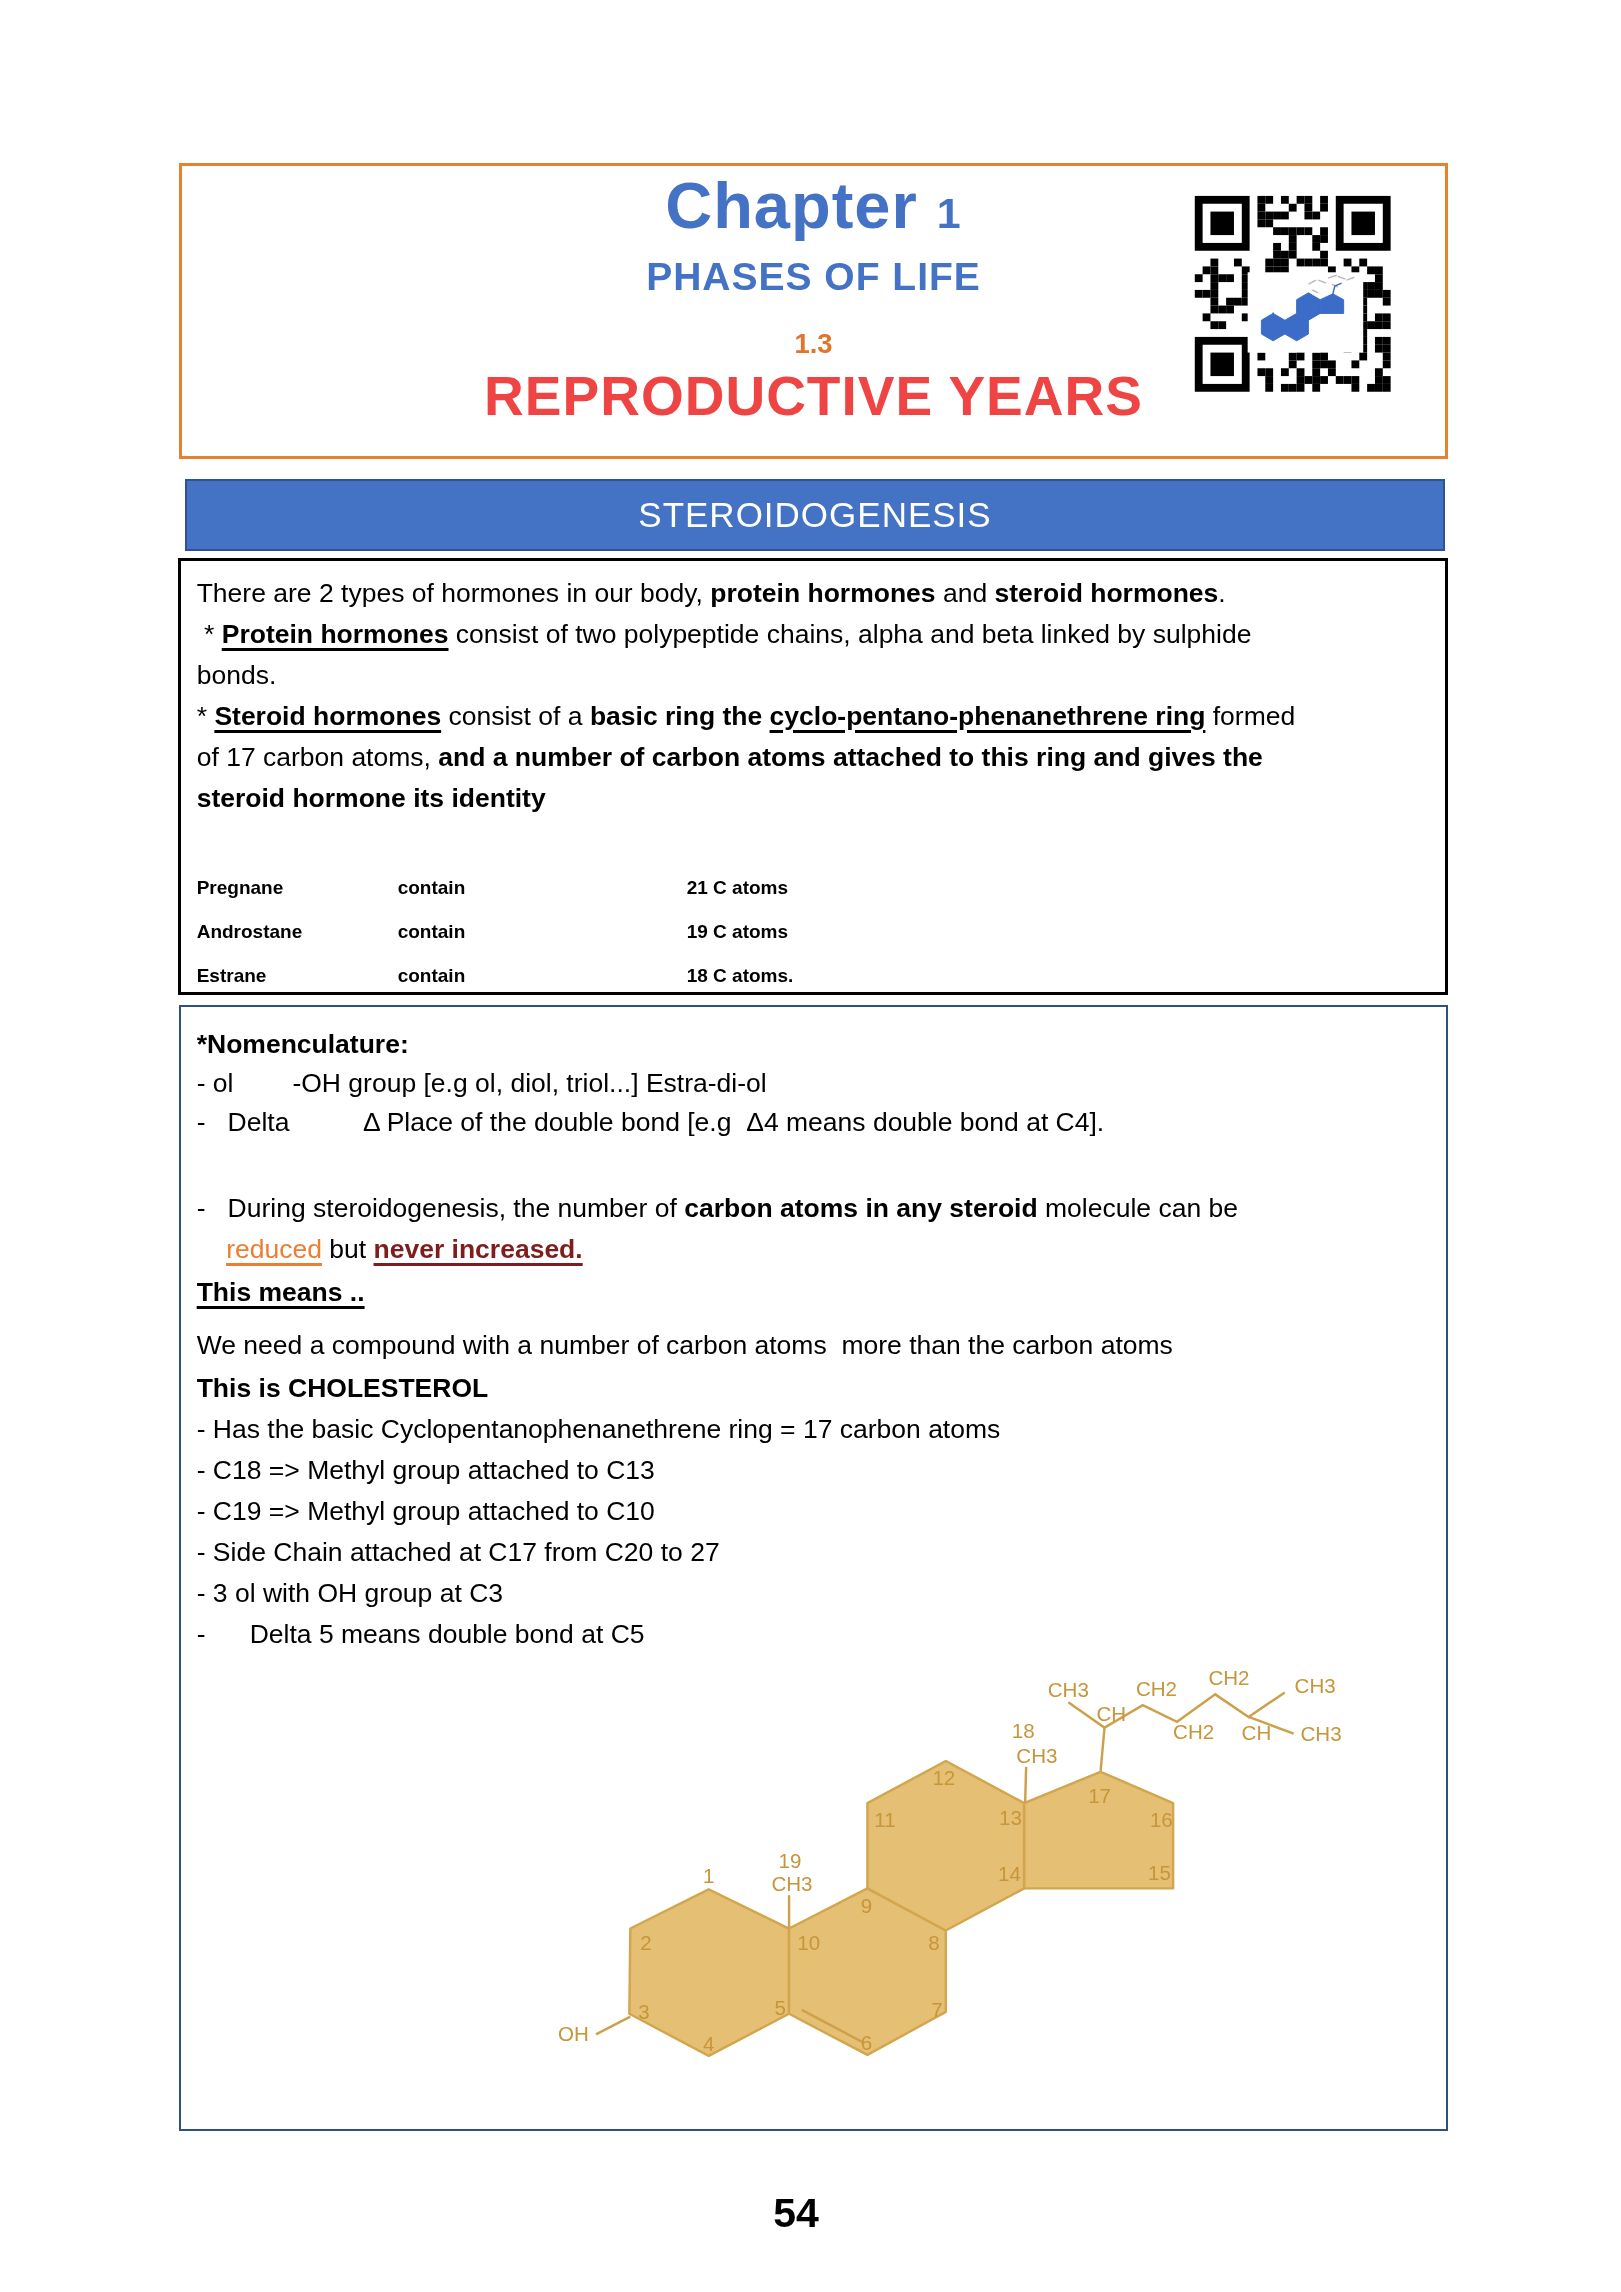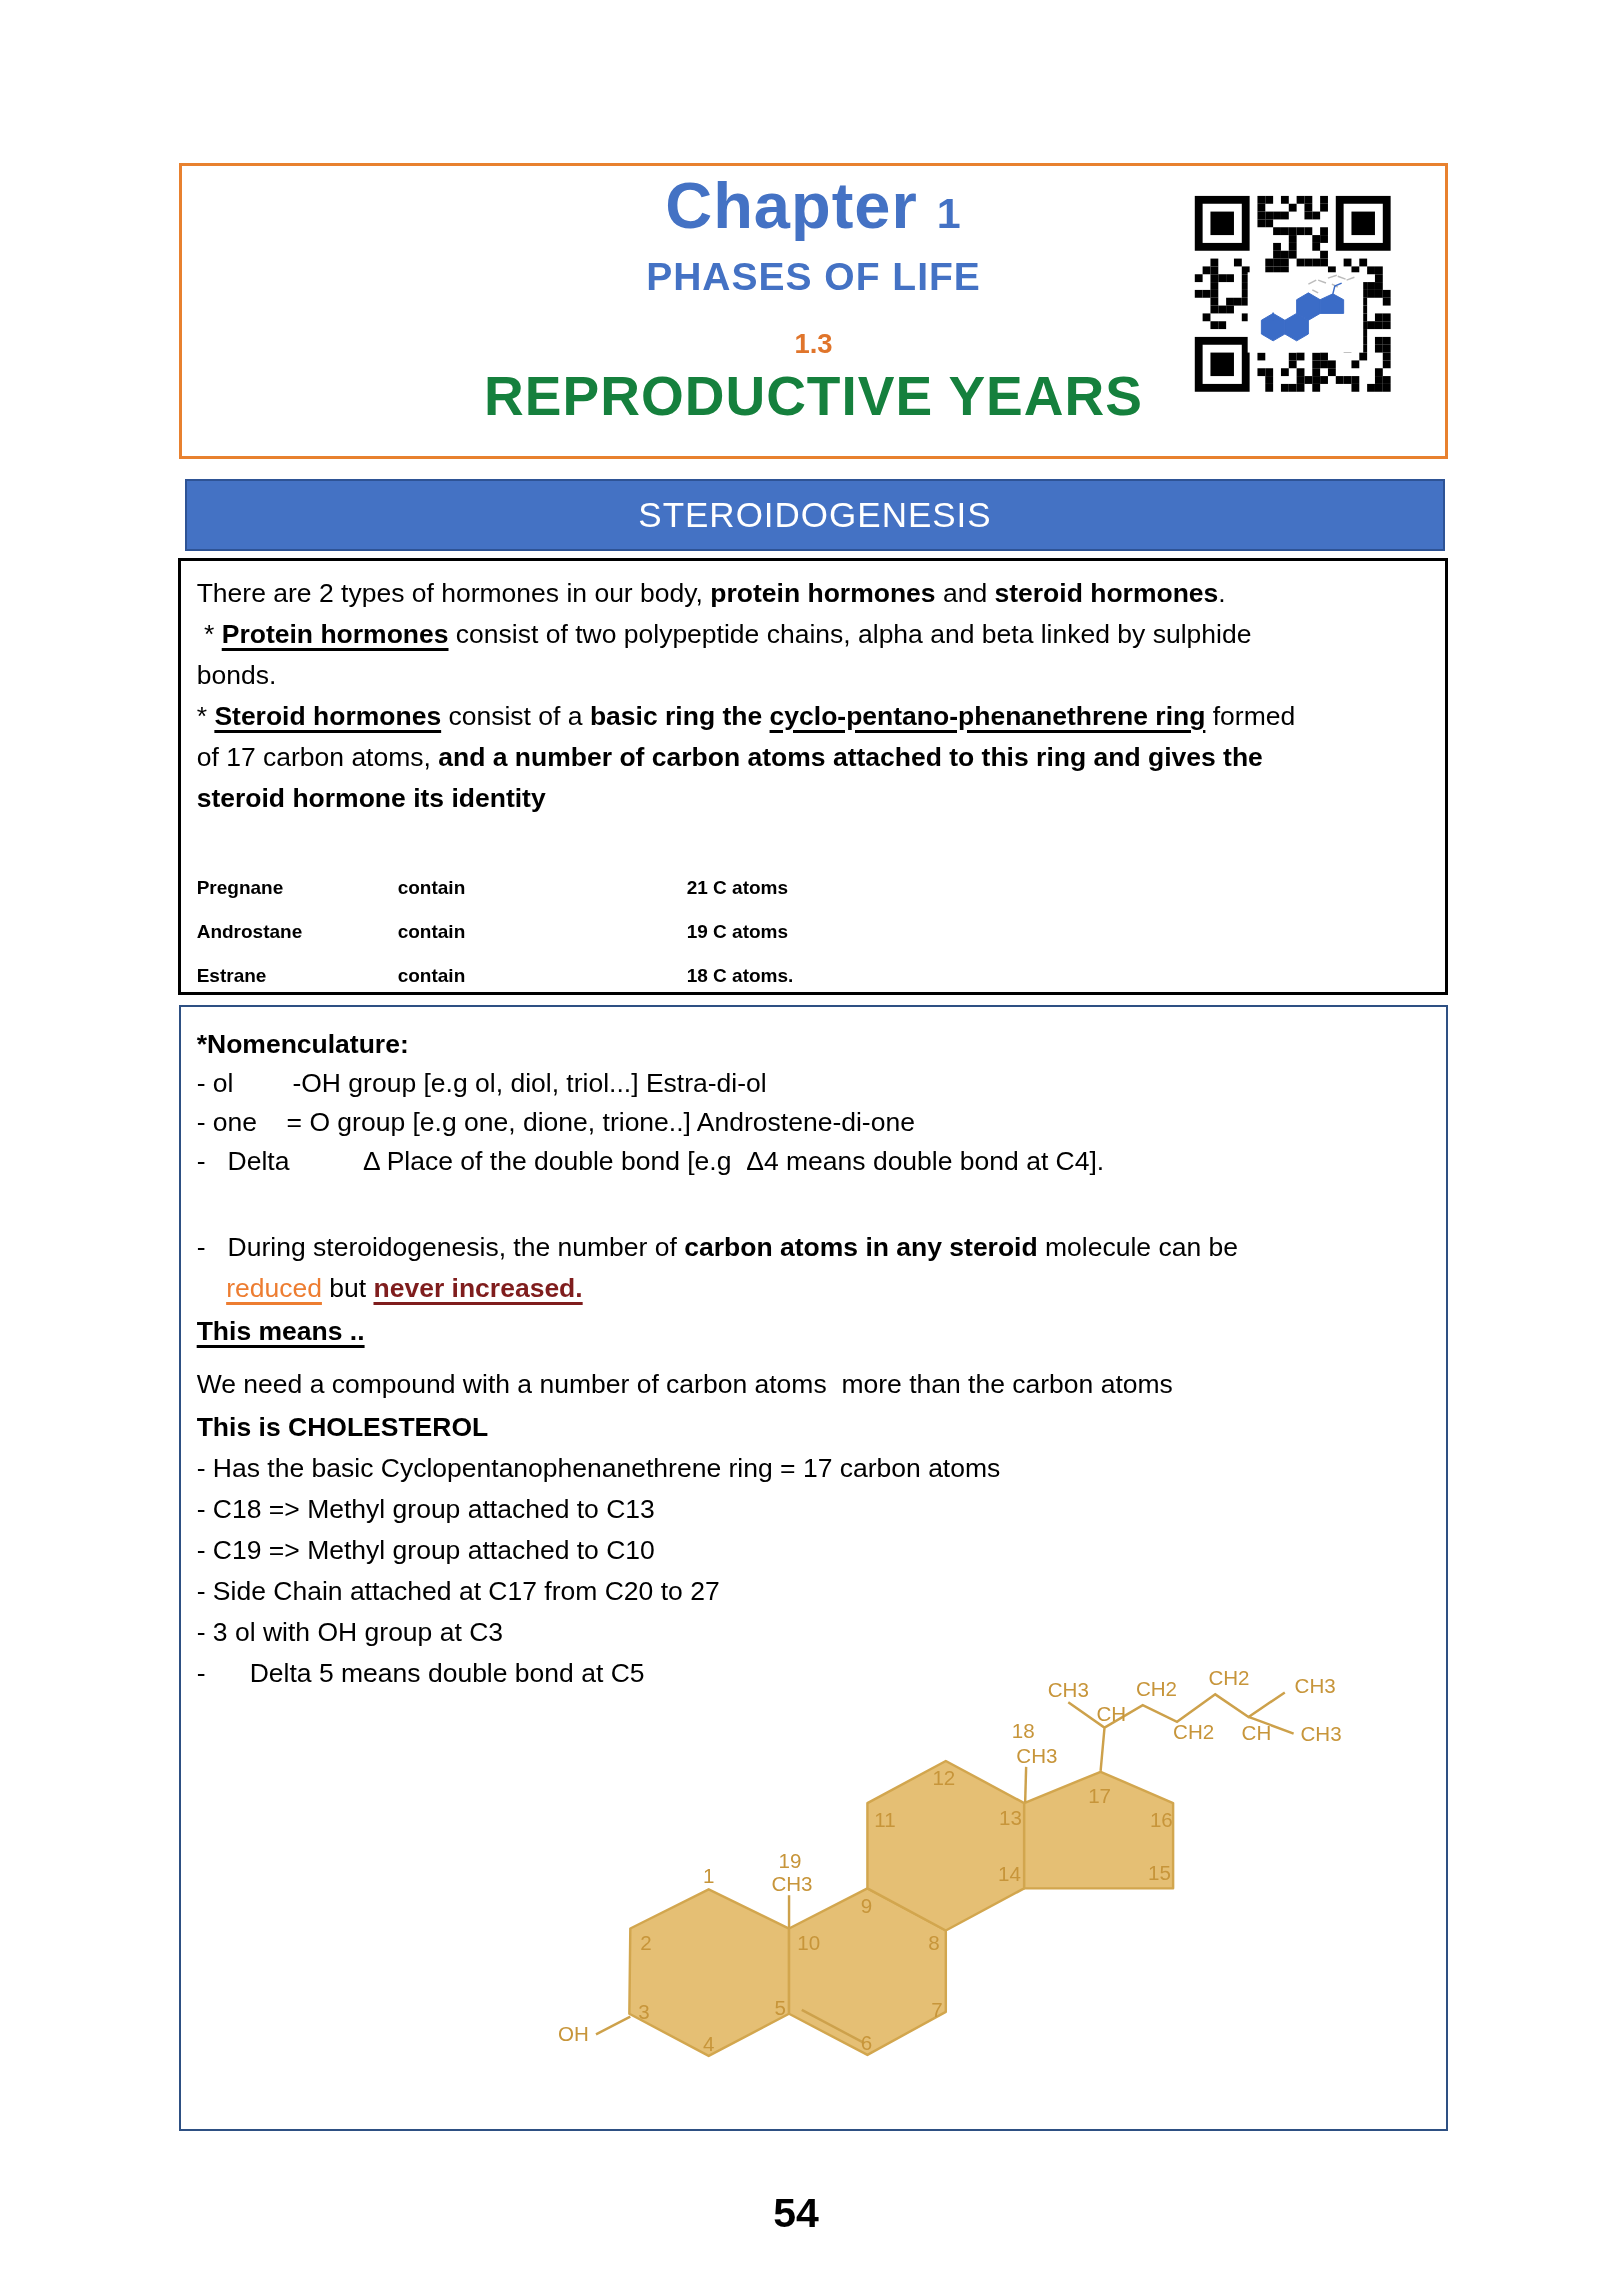--- a/index.html
+++ b/index.html
@@ -8,21 +8,21 @@
 
   
   .header-box{position:absolute;left:179px;top:163px;width:1269px;height:296px;
               border:3.9px solid #E8812F;box-sizing:border-box;background:#fff;}
   .title-col{position:absolute;left:0;top:0;width:100%;height:100%;
              display:flex;flex-direction:column;align-items:center;text-align:center;}
   .chapter-line{margin-top:0;line-height:80px;font-size:65px;font-weight:bold;color:#4472C4;letter-spacing:1px;}
   .chapter-line .num{font-size:43px;}
   .book-title{font-size:39px;font-weight:bold;color:#4472C4;line-height:47px;letter-spacing:1px;}
   .section-num{margin-top:27.4px;font-size:27.4px;font-weight:bold;color:#E0752B;line-height:33px;}
-  .section-title{margin-top:7.8px;font-size:55px;font-weight:bold;color:#15803d;line-height:57px;letter-spacing:1px;}
+  .section-title{margin-top:7.8px;font-size:55px;font-weight:bold;color:#ef4444;line-height:57px;letter-spacing:1px;}
   .qr{position:absolute;right:25.5px;top:19.6px;}
 
   
   .banner{position:absolute;left:185px;top:479px;width:1260px;height:72px;box-sizing:border-box;
           background:#4472C4;border:2.9px solid #2E5395;display:flex;align-items:center;justify-content:center;}
   .banner span{color:#fff;font-size:35px;font-weight:400;letter-spacing:1px;}
 
   
   .info-box{position:absolute;left:178px;top:558px;width:1270px;height:437px;box-sizing:border-box;
             border:3.9px solid #000;background:#fff;padding:11.8px 19.6px 0 15.7px;}
@@ -279,21 +279,20 @@
         <span class="c1">Estrane</span>
         <span class="c2">contain</span>
         <span class="c3">18 C atoms.</span>
       </div>
     </div>
   </div>
 
   <div class="nomen-box">
     <div class="line"><span class="b">*Nomenculature:</span></div>
     <div class="line"><span>- ol        -OH group [e.g ol, diol, triol...] Estra-di-ol</span></div>
-    <div class="line"><span>- one    = O group [e.g one, dione, trione..] Androstene-di-one</span></div>
     <div class="line"><span>-   Delta          Δ Place of the double bond [e.g  Δ4 means double bond at C4].</span></div>
     <div class="line mt48"><span>-   During steroidogenesis, the number of </span><span class="b">carbon atoms in any steroid</span><span> molecule can be</span></div>
     <div class="line lh44"><span>    </span><span class="u orange">reduced</span><span> but </span><span class="b u red">never increased.</span></div>
     <div class="line lh44"><span class="b u">This means ..</span></div>
     <div class="line lh46 mt10"><span>We need a compound with a number of carbon atoms  more than the carbon atoms</span></div>
     <div class="line lh42"><span class="b">This is CHOLESTEROL</span></div>
     <div class="line lh42"><span>- Has the basic Cyclopentanophenanethrene ring = 17 carbon atoms</span></div>
     <div class="line lh42"><span>- C18 =&gt; Methyl group attached to C13</span></div>
     <div class="line lh42"><span>- C19 =&gt; Methyl group attached to C10</span></div>
     <div class="line lh42"><span>- Side Chain attached at C17 from C20 to 27</span></div>

